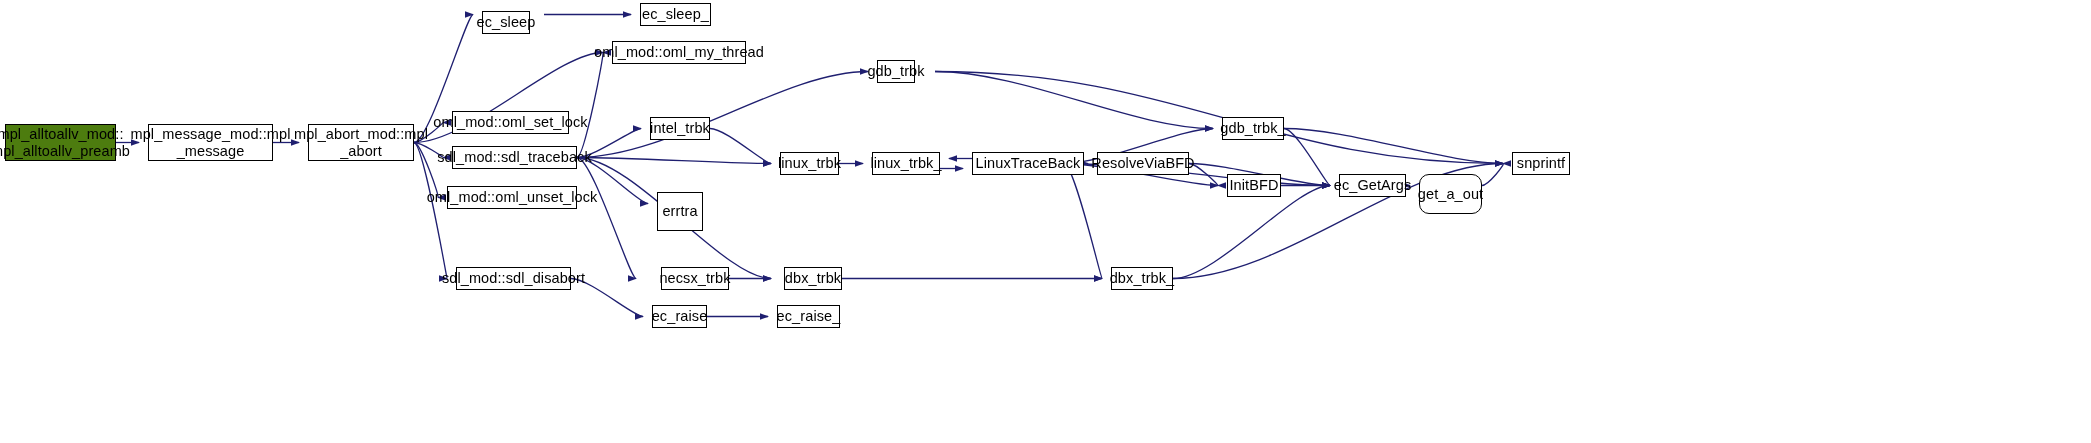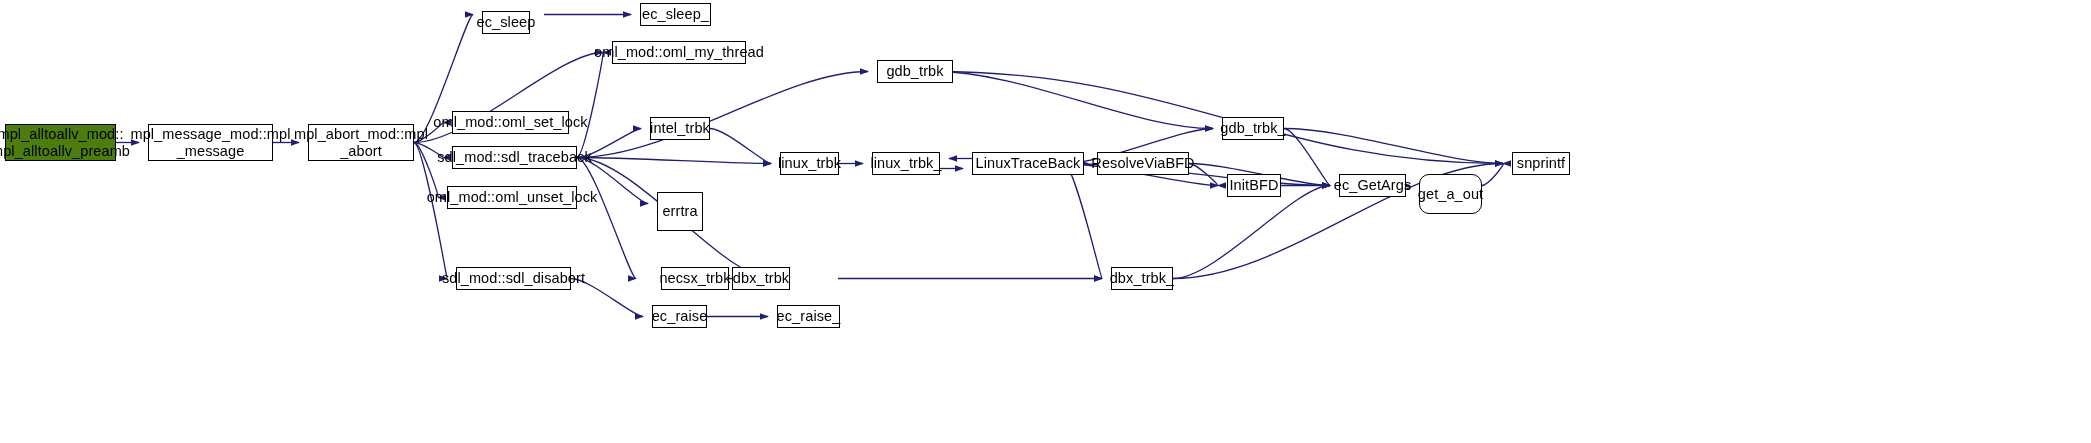--- a/index.html
+++ b/index.html
@@ -69,33 +69,33 @@
   <div id="node-layer">
       <div class="node hl" style="left: 5px; top: 124px; width: 111px; height: 37px;">mpl_alltoallv_mod::
 mpl_alltoallv_preamb</div>
       <div class="node" style="left: 148px; top: 124px; width: 125px; height: 37px;">mpl_message_mod::mpl
 _message</div>
       <div class="node" style="left: 308px; top: 124px; width: 106px; height: 37px;">mpl_abort_mod::mpl
 _abort</div>
       <div class="node" style="left: 482px; top: 3px; width: 48px; height: 23px; margin-top: 8px;">ec_sleep</div>
       <div class="node" style="left: 640px; top: 3px; width: 71px; height: 23px;">ec_sleep_</div>
       <div class="node" style="left: 612px; top: 41px; width: 134px; height: 23px;">oml_mod::oml_my_thread</div>
-      <div class="node" style="left: 877px; top: 60px; width: 76px; height: 23px; text-align: right;">gdb_trbk</div>
+      <div class="node" style="left: 877px; top: 60px; width: 38px; height: 23px; text-align: right;">gdb_trbk</div>
       <div class="node" style="left: 452px; top: 111px; width: 117px; height: 23px;">oml_mod::oml_set_lock</div>
       <div class="node" style="left: 452px; top: 146px; width: 125px; height: 23px;">sdl_mod::sdl_traceback</div>
       <div class="node" style="left: 447px; top: 186px; width: 130px; height: 23px;">oml_mod::oml_unset_lock</div>
       <div class="node" style="left: 456px; top: 267px; width: 115px; height: 23px;">sdl_mod::sdl_disabort</div>
       <div class="node" style="left: 650px; top: 117px; width: 60px; height: 23px;">intel_trbk</div>
       <div class="node" style="left: 657px; top: 192px; width: 46px; height: 39px;">errtra</div>
       <div class="node" style="left: 645px; top: 267px; width: 68px; height: 23px; margin-left: 16px;">necsx_trbk</div>
       <div class="node" style="left: 652px; top: 305px; width: 55px; height: 23px;">ec_raise</div>
       <div class="node" style="left: 780px; top: 152px; width: 59px; height: 23px;">linux_trbk</div>
       <div class="node" style="left: 872px; top: 152px; width: 68px; height: 23px;">linux_trbk_</div>
       <div class="node" style="left: 972px; top: 152px; width: 112px; height: 23px;">LinuxTraceBack</div>
-      <div class="node" style="left: 732px; top: 267px; width: 58px; height: 23px;">dbx_trbk</div>
+      <div class="node" style="left: 784px; top: 267px; width: 58px; height: 23px;">dbx_trbk</div>
       <div class="node" style="left: 777px; top: 305px; width: 63px; height: 23px;">ec_raise_</div>
       <div class="node" style="left: 1097px; top: 152px; width: 92px; height: 23px;">ResolveViaBFD</div>
       <div class="node" style="left: 1227px; top: 174px; width: 54px; height: 23px;">InitBFD</div>
       <div class="node" style="left: 1222px; top: 117px; width: 62px; height: 23px;">gdb_trbk_</div>
       <div class="node" style="left: 1111px; top: 267px; width: 62px; height: 23px;">dbx_trbk_</div>
       <div class="node" style="left: 1339px; top: 174px; width: 67px; height: 23px;">ec_GetArgs</div>
       <div class="node" style="left: 1419px; top: 174px; width: 63px; height: 40px; border-radius: 10px;">get_a_out</div>
       <div class="node" style="left: 1512px; top: 152px; width: 58px; height: 23px;">snprintf</div>
     </div>
 </div>

